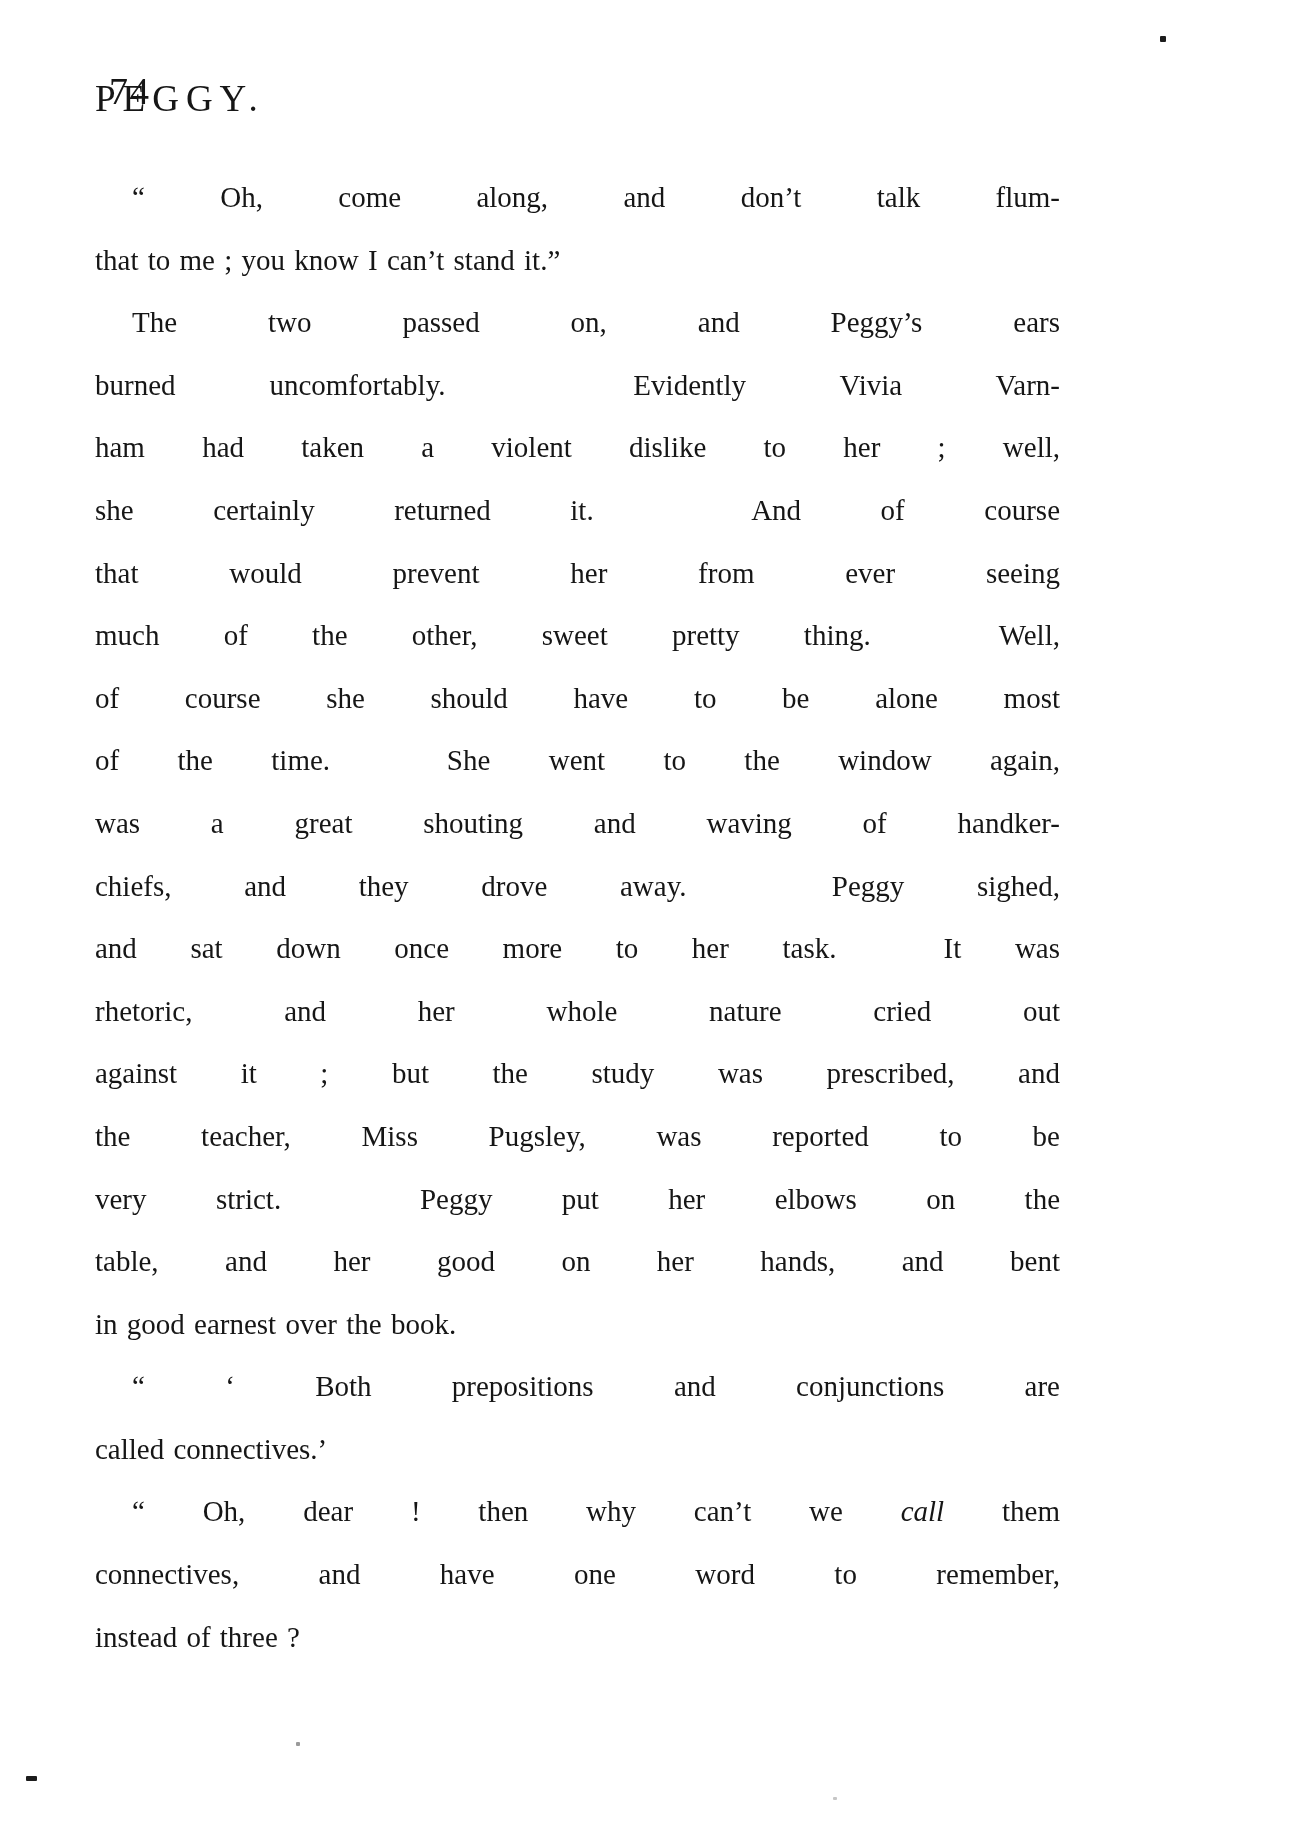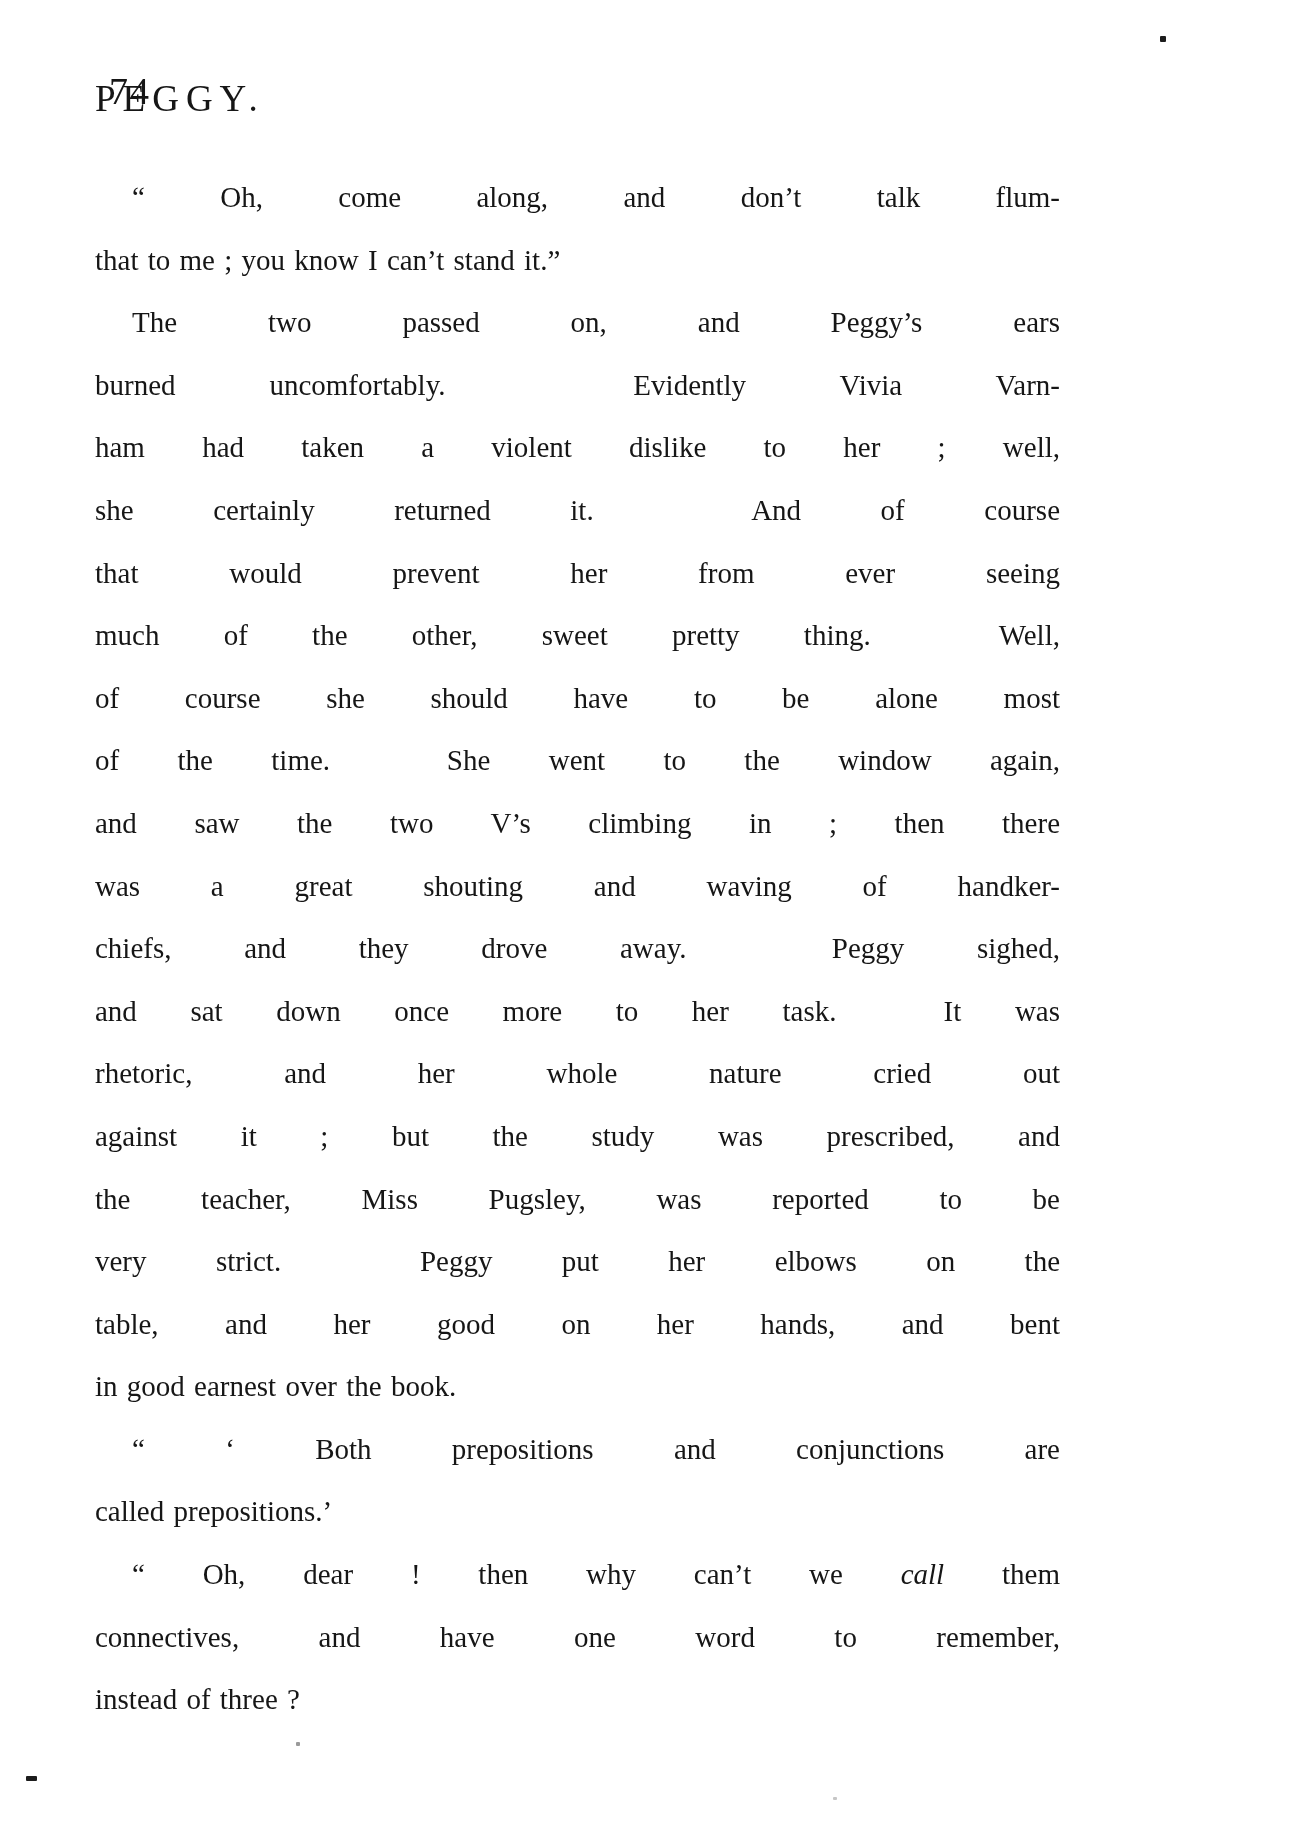--- a/index.html
+++ b/index.html
@@ -75,32 +75,31 @@
       <div class="line just ind"><span>“ Oh, come along, and don’t talk flum-</span></div>
       <div class="line"><span>that to me ; you know I can’t stand it.”</span></div>
       <div class="line just ind"><span>The two passed on, and Peggy’s ears</span></div>
       <div class="line just"><span>burned uncomfortably.&nbsp; Evidently Vivia Varn-</span></div>
       <div class="line just"><span>ham had taken a violent dislike to her ; well,</span></div>
       <div class="line just"><span>she certainly returned it.&nbsp; And of course</span></div>
       <div class="line just"><span>that would prevent her from ever seeing</span></div>
       <div class="line just"><span>much of the other, sweet pretty thing.&nbsp; Well,</span></div>
       <div class="line just"><span>of course she should have to be alone most</span></div>
       <div class="line just"><span>of the time.&nbsp; She went to the window again,</span></div>
-      <div class="line just"><span>and saw the two V’s climbing in ; then there</span></div>
       <div class="line just"><span>was a great shouting and waving of handker-</span></div>
       <div class="line just"><span>chiefs, and they drove away.&nbsp; Peggy sighed,</span></div>
       <div class="line just"><span>and sat down once more to her task.&nbsp; It was</span></div>
       <div class="line just"><span>rhetoric, and her whole nature cried out</span></div>
       <div class="line just"><span>against it ; but the study was prescribed, and</span></div>
       <div class="line just"><span>the teacher, Miss Pugsley, was reported to be</span></div>
       <div class="line just"><span>very strict.&nbsp; Peggy put her elbows on the</span></div>
       <div class="line just"><span>table, and her good on her hands, and bent</span></div>
       <div class="line"><span>in good earnest over the book.</span></div>
       <div class="line just ind"><span>“ ‘ Both prepositions and conjunctions are</span></div>
-      <div class="line"><span>called prepositions.’</span></div>
+      <div class="line"><span>called connectives.’</span></div>
       <div class="line just ind"><span>“ Oh, dear ! then why can’t we </span><span class="it">call</span><span> them</span></div>
       <div class="line just"><span>connectives, and have one word to remember,</span></div>
       <div class="line"><span>instead of three ?</span></div>
     </div>
 <div class="speck" style="left: 1160px; top: 36px; width: 6px; height: 6px; background: rgb(28, 28, 28);"></div>
     <div class="speck" style="left: 26px; top: 1776px; width: 11px; height: 5px; background: rgb(28, 28, 28);"></div>
     <div class="speck" style="left: 296px; top: 1742px; width: 4px; height: 4px; background: rgb(154, 154, 154);"></div>
     <div class="speck" style="left: 833px; top: 1797px; width: 4px; height: 3px; background: rgb(198, 198, 198);"></div>
   </div>
 

